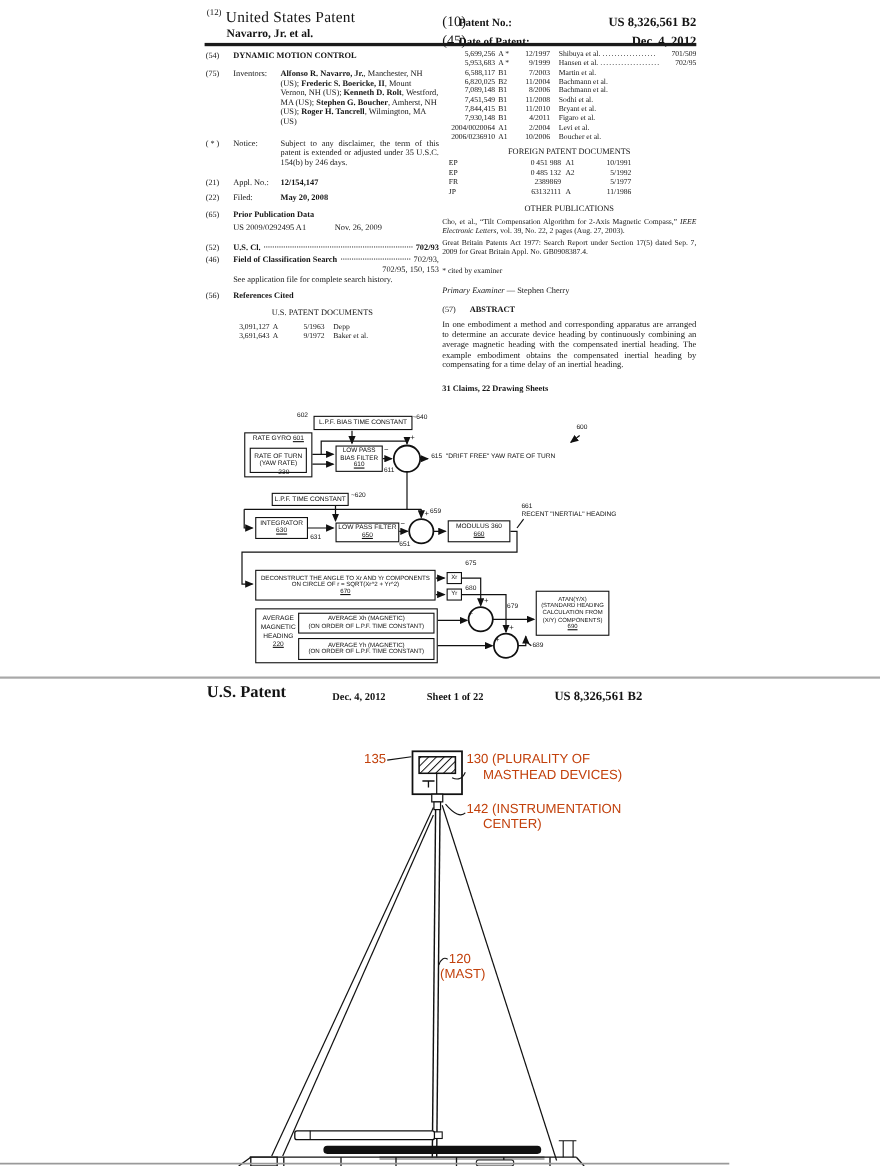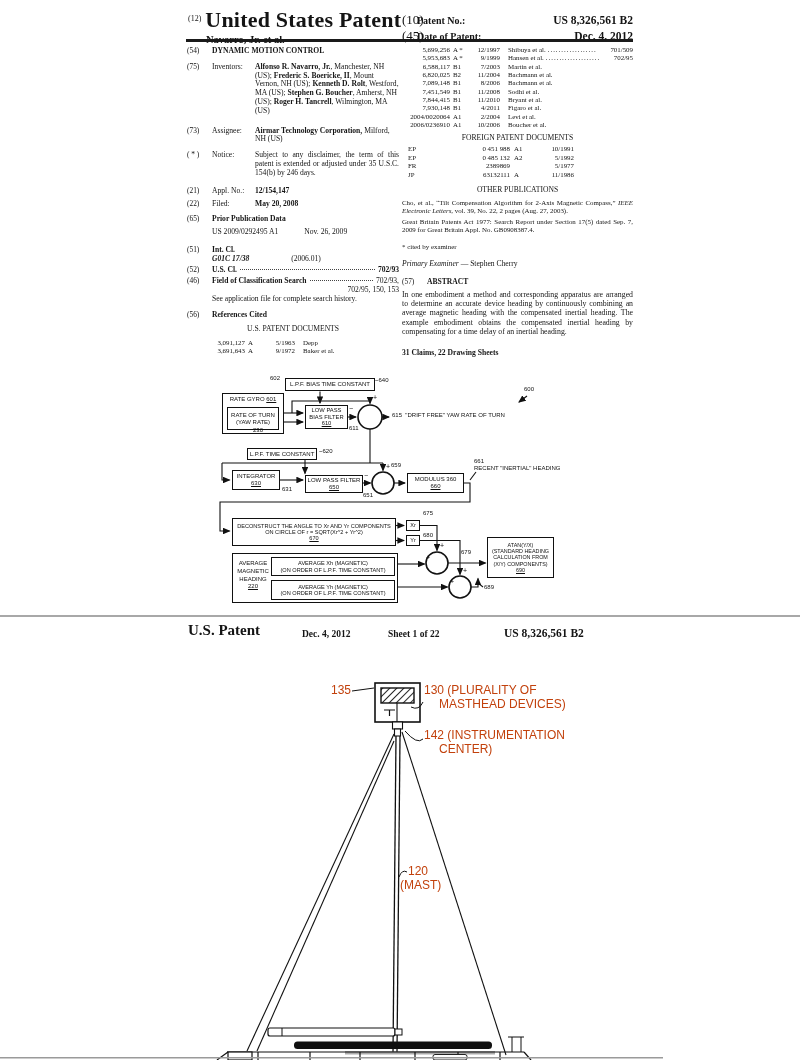--- a/index.html
+++ b/index.html
@@ -1,21 +1,21 @@
 <!DOCTYPE html>
 <html><head>
 <meta charset="utf-8">
 <style>
   html,body{margin:0;padding:0;background:#fff;}
   #canvas{position:relative;width:800px;height:1060px;background:#fff;overflow:hidden;
           font-family:"Liberation Serif","DejaVu Serif",serif;color:#141414;}
   
   .h-left{position:absolute;left:188px;top:7px;}
   .h-num{font-size:8px;vertical-align:6px;}
-  .h-title{font-size:22px;font-weight:bold;letter-spacing:.2px;margin-top:21px;}
+  .h-title{font-size:14px;font-weight:normal;letter-spacing:.2px;margin-top:21px;}
   .h-authors{font-size:10.5px;font-weight:bold;margin-left:18px;margin-top:1px;}
   .h-right{position:absolute;left:402px;top:12px;width:231px;font-weight:bold;}
   .h-row{display:flex;align-items:baseline;line-height:1.25;}
   .h-row .n{font-size:13px;font-weight:normal;width:15px;}
   .h-row .l{font-size:10px;}
   .h-row .v{font-size:11.5px;flex:1;text-align:right;}
   .hrule{position:absolute;left:186px;top:39px;width:447px;height:2.6px;background:#1a1a1a;}
   
   .col-left{position:absolute;left:187px;top:47px;width:212px;font-size:7.6px;line-height:1.16;}
   .col-right{position:absolute;left:402px;top:46px;width:231px;font-size:7.6px;line-height:1.16;}
@@ -91,25 +91,20 @@
   <div class="col-left">
     <div class="entry2">
       <span class="num">(54)</span>
       <span class="b">DYNAMIC MOTION CONTROL</span>
     </div>
     <div class="entry" style="margin-bottom:11px;">
       <span class="num">(75)</span>
       <span>Inventors:</span>
       <span><span><b>Alfonso R. Navarro, Jr.</b><span>, Manchester, NH (US); </span></span><span><b>Frederic S. Boericke, II</b><span>, Mount Vernon, NH (US); </span></span><span><b>Kenneth D. Rolt</b><span>, Westford, MA (US); </span></span><span><b>Stephen G. Boucher</b><span>, Amherst, NH (US); </span></span><span><b>Roger H. Tancrell</b><span>, Wilmington, MA (US)</span></span></span>
     </div>
-    <div class="entry">
-      <span class="num">(73)</span>
-      <span>Assignee:</span>
-      <span><b>Airmar Technology Corporation,</b> <span>Milford, NH (US)</span></span>
-    </div>
     <div class="entry" style="margin-bottom:9px;">
       <span class="num">( * )</span>
       <span>Notice:</span>
       <span class="just">Subject to any disclaimer, the term of this patent is extended or adjusted under 35 U.S.C. 154(b) by 246 days.</span>
     </div>
     <div class="entry" style="margin-bottom:5px;">
       <span class="num">(21)</span>
       <span>Appl. No.:</span>
       <span class="b">12/154,147</span>
     </div>
@@ -119,29 +114,20 @@
       <span class="b">May 20, 2008</span>
     </div>
     <div class="entry2" style="margin-bottom:4px;">
       <span class="num">(65)</span>
       <span class="chead">Prior Publication Data</span>
     </div>
     <div style="display:flex;padding-left:25px;margin-bottom:9px;">
       <span>US 2009/0292495 A1</span>
       <span style="width:26px;"></span>
       <span>Nov. 26, 2009</span>
-    </div>
-    <div class="entry2" style="margin-bottom:3px;">
-      <span class="num">(51)</span>
-      <span>
-        <span class="b">Int. Cl.</span><br>
-        <span class="b" style="font-style:italic;">G01C 17/38</span>
-        <span style="display:inline-block;width:38px;"></span>
-        <span>(2006.01)</span>
-      </span>
     </div>
     <div class="entry2" style="margin-bottom:2px;">
       <span class="num">(52)</span>
       <span class="flexline">
         <span class="b">U.S. Cl.</span>
         <span class="lead"></span>
         <span class="b">702/93</span>
       </span>
     </div>
     <div class="entry2" style="margin-bottom:7px;">

